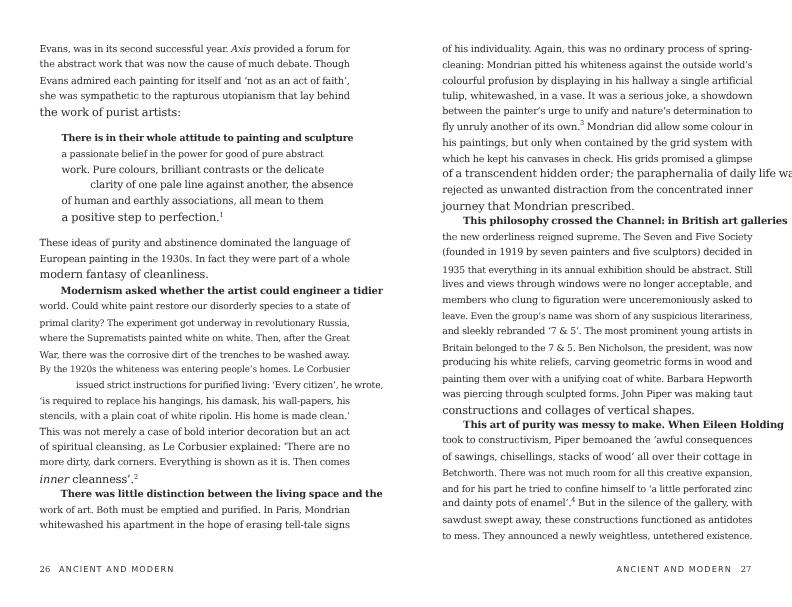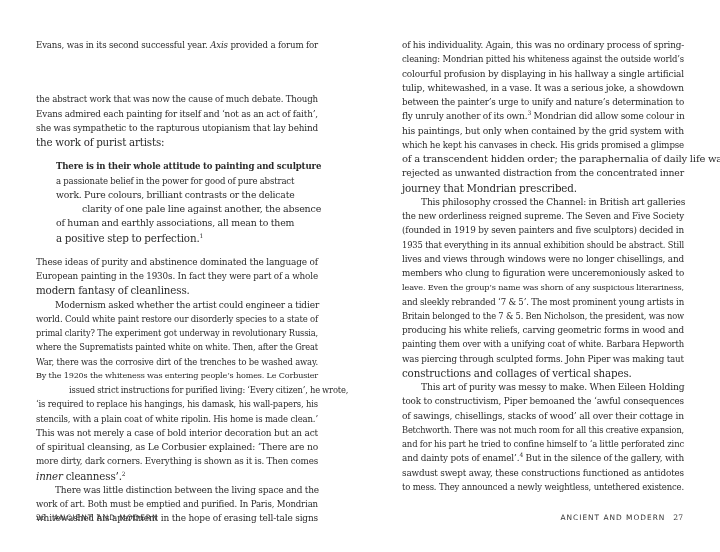--- a/index.html
+++ b/index.html
@@ -8,41 +8,41 @@
   .page { position:absolute; top:0; height:552px; width:360px; }
   .page.left { left:0; }
   .page.right { left:360px; }
   .col { position:absolute; top:38px; }
   .page.left .col { left:36px; width:282px; }
   .page.right .col { left:42px; width:282px; }
   .line { display:block; height:14.25px; line-height:14.25px; font-size:10.3px;
           white-space:nowrap; text-align:justify; text-align-last:justify;
           letter-spacing:-0.15px; word-spacing:-0.3px; }
   .line.last { text-align-last:left; }
-  .line.indent { padding-left:19px; }
+  .line.indent { padding-left:19px;font-weight:bold; }
   .quote { margin-top:10px; margin-bottom:10px; padding-left:20px; width:240px; }
   .quote .line { text-align:left; text-align-last:left; }
   sup { font-size:6px; vertical-align:4px; line-height:0; }
   em { font-style:italic; }
   .footer { position:absolute; top:513px; font-family:"DejaVu Sans", "Liberation Sans", sans-serif;
             font-size:7.4px; letter-spacing:1px; color:#333; }
   .footer.left { left:36px; }
   .footer.right { right:37px; }
   .folio { font-family:"DejaVu Serif", "Liberation Serif", serif; letter-spacing:0; font-size:7.6px;margin-top:27px; }
   .footer.left .folio { margin-right:8px; }
   .footer.right .folio { margin-left:8px; }
 </style>
 </head>
 <body>
 
 <div class="page left">
   <div class="col">
 
     <span class="line" style="font-size: 8.64px;"><span>Evans, was in its second successful year. </span><em>Axis</em><span> provided a forum for</span></span>
-    <span class="line" style="font-size: 8.64px; margin-top: 40px;">the abstract work that was now the cause of much debate. Though</span>
+    <span class="line" style="font-size: 8.64px;">the abstract work that was now the cause of much debate. Though</span>
     <span class="line" style="font-size: 8.83px;">Evans admired each painting for itself and ‘not as an act of faith’,</span>
     <span class="line" style="font-size: 8.86px;">she was sympathetic to the rapturous utopianism that lay behind</span>
     <span class="line last">the work of purist artists:</span>
 
     <div class="quote">
       <span class="line" style="font-size: 8.61px; font-weight: bold;">There is in their whole attitude to painting and sculpture</span>
       <span class="line" style="font-size: 8.55px;">a passionate belief in the power for good of pure abstract</span>
       <span class="line" style="font-size: 9.22px;">work. Pure colours, brilliant contrasts or the delicate</span>
       <span class="line" style="font-size: 9.51px; margin-left: 26px;">clarity of one pale line against another, the absence</span>
       <span class="line" style="font-size: 9.36px;">of human and earthly associations, all mean to them</span>
@@ -89,21 +89,21 @@
     <span class="line" style="font-size: 9.19px;">his paintings, but only when contained by the grid system with</span>
     <span class="line" style="font-size: 8.64px;">which he kept his canvases in check. His grids promised a glimpse</span>
     <span class="line" style="font-size: 10px;">of a transcendent hidden order; the paraphernalia of daily life was</span>
     <span class="line" style="font-size: 9.31px;">rejected as unwanted distraction from the concentrated inner</span>
     <span class="line last">journey that Mondrian prescribed.</span>
 
     <span class="line indent" style="font-size: 9.05px;">This philosophy crossed the Channel: in British art galleries</span>
     <span class="line" style="font-size: 8.67px;">the new orderliness reigned supreme. The Seven and Five Society</span>
     <span class="line" style="font-size: 8.8px;">(founded in 1919 by seven painters and five sculptors) decided in</span>
     <span class="line" style="font-size: 8.37px;">1935 that everything in its annual exhibition should be abstract. Still</span>
-    <span class="line" style="font-size: 8.83px;">lives and views through windows were no longer chisellings, and</span>
+    <span class="line" style="font-size: 8.83px;">lives and views through windows were no longer acceptable, and</span>
     <span class="line" style="font-size: 8.75px;">members who clung to figuration were unceremoniously asked to</span>
     <span class="line" style="font-size: 8.16px;">leave. Even the group’s name was shorn of any suspicious literariness,</span>
     <span class="line" style="font-size: 8.57px;">and sleekly rebranded ‘7 &amp; 5’. The most prominent young artists in</span>
     <span class="line" style="font-size: 8.3px;">Britain belonged to the 7 &amp; 5. Ben Nicholson, the president, was now</span>
     <span class="line" style="font-size: 8.8px;">producing his white reliefs, carving geometric forms in wood and</span>
     <span class="line" style="font-size: 8.44px;">painting them over with a unifying coat of white. Barbara Hepworth</span>
     <span class="line" style="font-size: 8.78px;">was piercing through sculpted forms. John Piper was making taut</span>
     <span class="line last">constructions and collages of vertical shapes.</span>
 
     <span class="line indent" style="font-size: 9.13px;">This art of purity was messy to make. When Eileen Holding</span>

